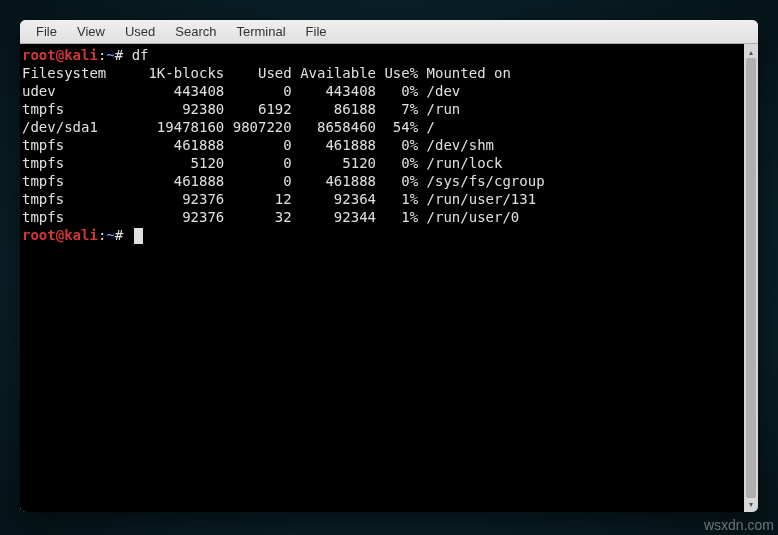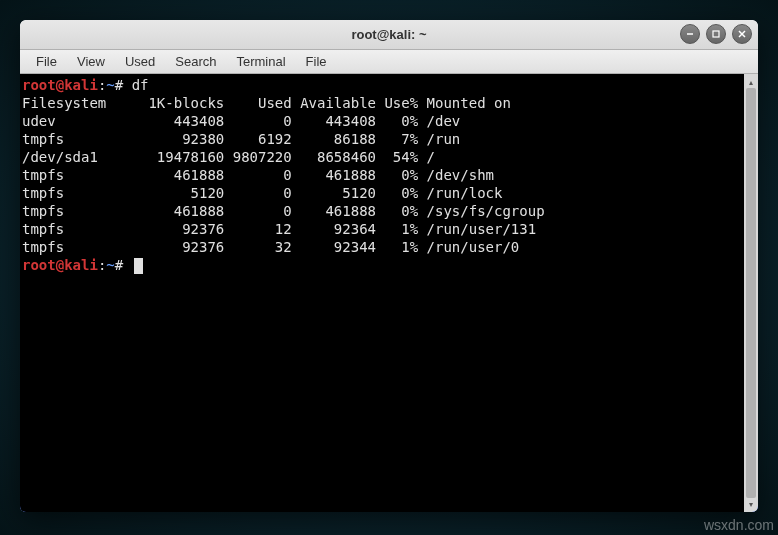--- a/index.html
+++ b/index.html
@@ -138,41 +138,20 @@
     font-size: 14px;
     color: rgba(255,255,255,0.4);
     font-family: sans-serif;
   }
 </style>
 </head>
 <body>
 
 <div class="window">
 
-  <div class="titlebar">
-    <span class="title">root@kali: ~</span>
-    <div class="win-controls">
-      <div class="win-btn">
-        <svg viewBox="0 0 10 10">
-            <line x1="2" y1="5" x2="8" y2="5" stroke="#fff" stroke-width="1.5"></line>
-          </svg>
-      </div>
-      <div class="win-btn">
-        <svg viewBox="0 0 10 10">
-            <rect x="2" y="2" width="6" height="6" fill="none" stroke="#fff" stroke-width="1.2"></rect>
-          </svg>
-      </div>
-      <div class="win-btn">
-        <svg viewBox="0 0 10 10">
-            <line x1="2" y1="2" x2="8" y2="8" stroke="#fff" stroke-width="1.5"></line>
-            <line x1="8" y1="2" x2="2" y2="8" stroke="#fff" stroke-width="1.5"></line>
-          </svg>
-      </div>
-    </div>
-  </div>
 
   <div class="menubar">
     <div class="menu-item">File</div>
     <div class="menu-item">View</div>
     <div class="menu-item">Used</div>
     <div class="menu-item">Search</div>
     <div class="menu-item">Terminal</div>
     <div class="menu-item">File</div>
   </div>
 

